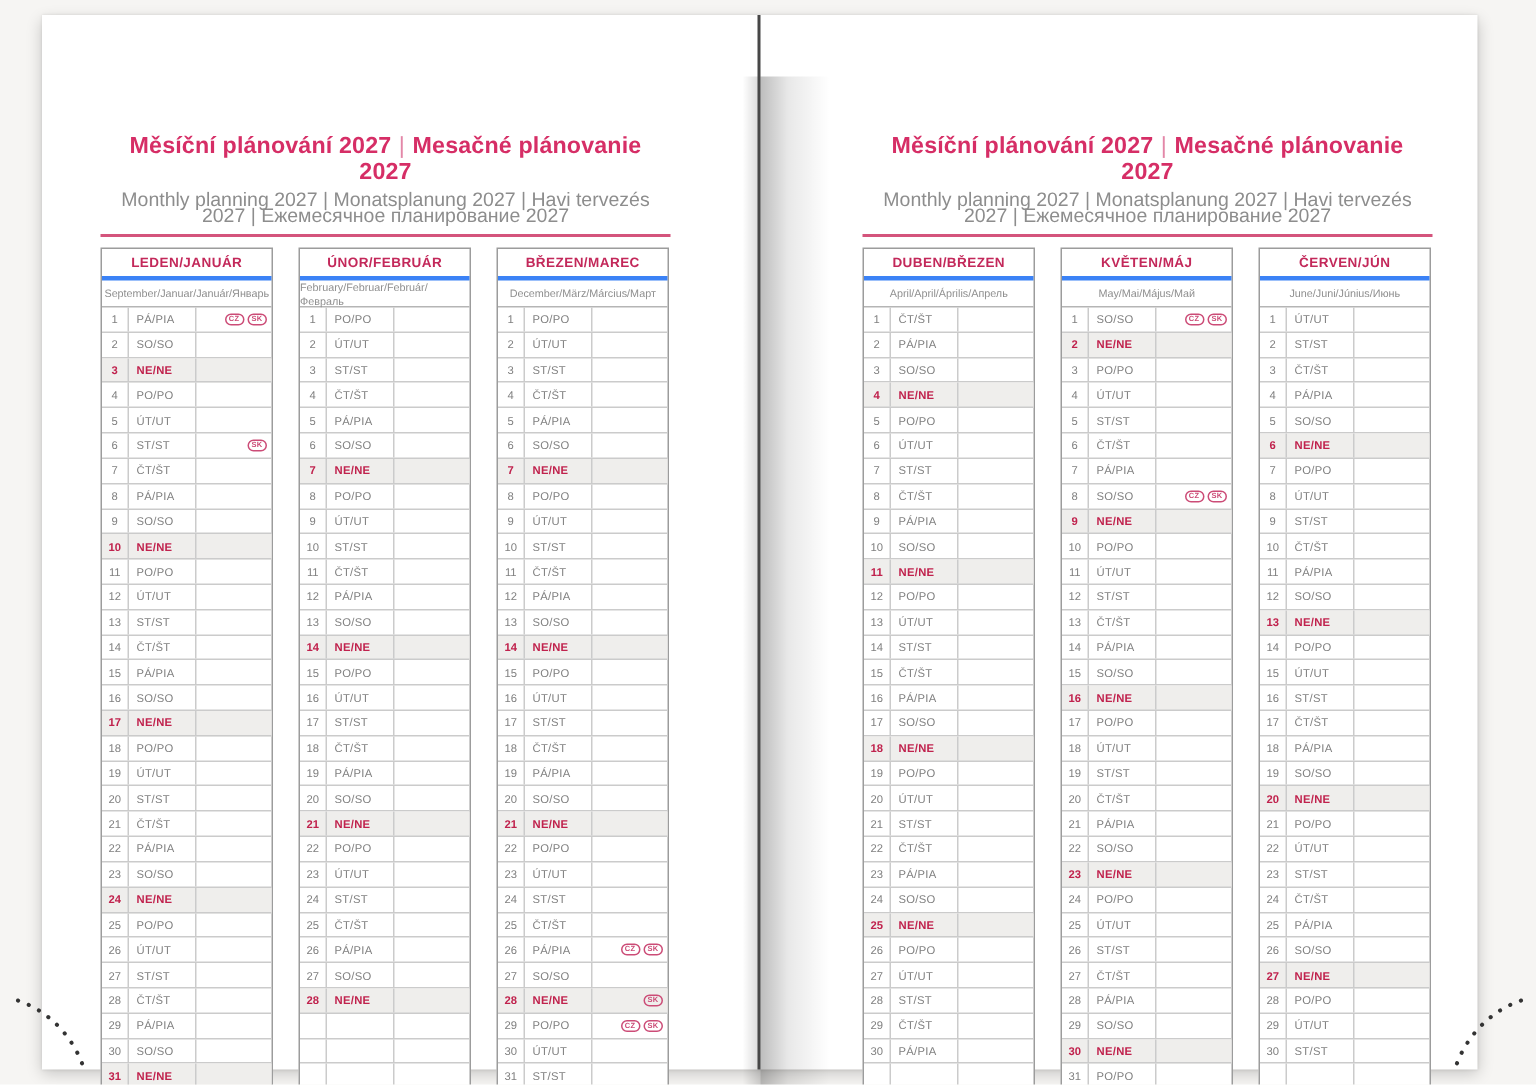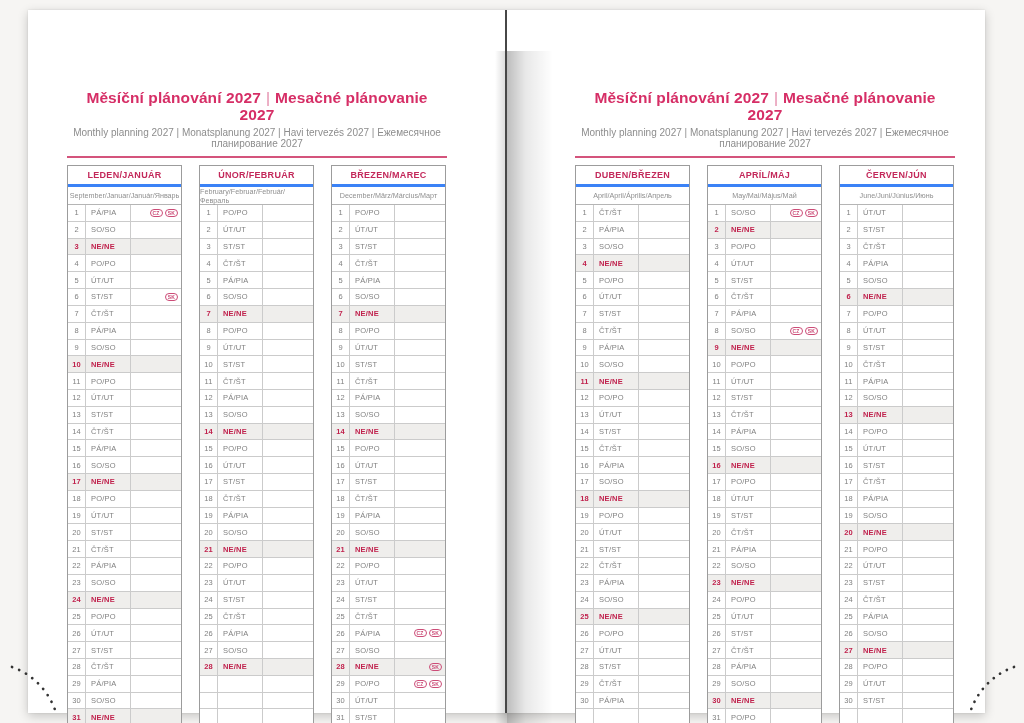--- a/index.html
+++ b/index.html
@@ -16,21 +16,21 @@
   .page-right::before { content:""; position:absolute; left:0; top:0; bottom:0; width:46px;
           background:linear-gradient(to right, rgba(0,0,0,0.26) 0%, rgba(0,0,0,0.09) 40%, rgba(0,0,0,0) 100%); pointer-events:none; }
   .spine-line { position:absolute; left:477px; top:0; bottom:0; width:2px; background:#474747; z-index:3; }
 
   .page-inner { position:relative; padding-top:38px; }
   .page-left  .page-inner { margin-left:39px; width:380px; }
   .page-right .page-inner { margin-left:68px; width:380px; z-index:2; position:relative; }
 
   .title { text-align:center; font-size:15.5px; font-weight:bold; color:#d62e66; line-height:17px; letter-spacing:0.1px; }
   .title .tdiv { font-weight:normal; color:#e387a8; margin:0 5px; }
-  .subtitle { text-align:center; font-size:10px; color:#8d8d8d; margin-top:4px; line-height:11px; }
+  .subtitle { text-align:center; font-size:13px; color:#8d8d8d; margin-top:4px; line-height:11px; }
   .top-rule { height:2px; background:#d4547c; margin-top:7px; }
 
   .months { display:flex; gap:17px; margin-top:7px; }
   .month { width:115px; height:561px; border:1px solid #9c9c9c; background:#fff; display:flex; flex-direction:column; }
   .month-header { height:21px; display:flex; align-items:center; justify-content:center;
                   color:#c3285a; font-weight:bold; font-size:9px; letter-spacing:0.3px; border-bottom:3px solid #3b82f6; }
   .month-langs { height:18px; display:flex; align-items:center; justify-content:center;
                  color:#8f8f8f; font-size:7.2px; border-bottom:1px solid #b5b5b5; }
   .rows { flex:1; display:flex; flex-direction:column; }
   .row { flex:1; display:flex; border-bottom:1px solid #cbcbcb; min-height:0; }
@@ -850,21 +850,21 @@
 
   <div class="row">
     <div class="cell-num"></div>
     <div class="cell-day"></div>
     <div class="cell-space"></div>
   </div>
 </div>
   </div>
 
   <div class="month">
-    <div class="month-header">APRÍL/MÁJ</div>
+    <div class="month-header">KVĚTEN/MÁJ</div>
     <div class="month-langs">May/Mai/Május/Май</div>
     <div class="rows">
   <div class="row">
     <div class="cell-num">1</div>
     <div class="cell-day">SO/SO</div>
     <div class="cell-space">
                   <span class="badge">CZ</span>
                   <span class="badge">SK</span>
                 </div>
   </div>

